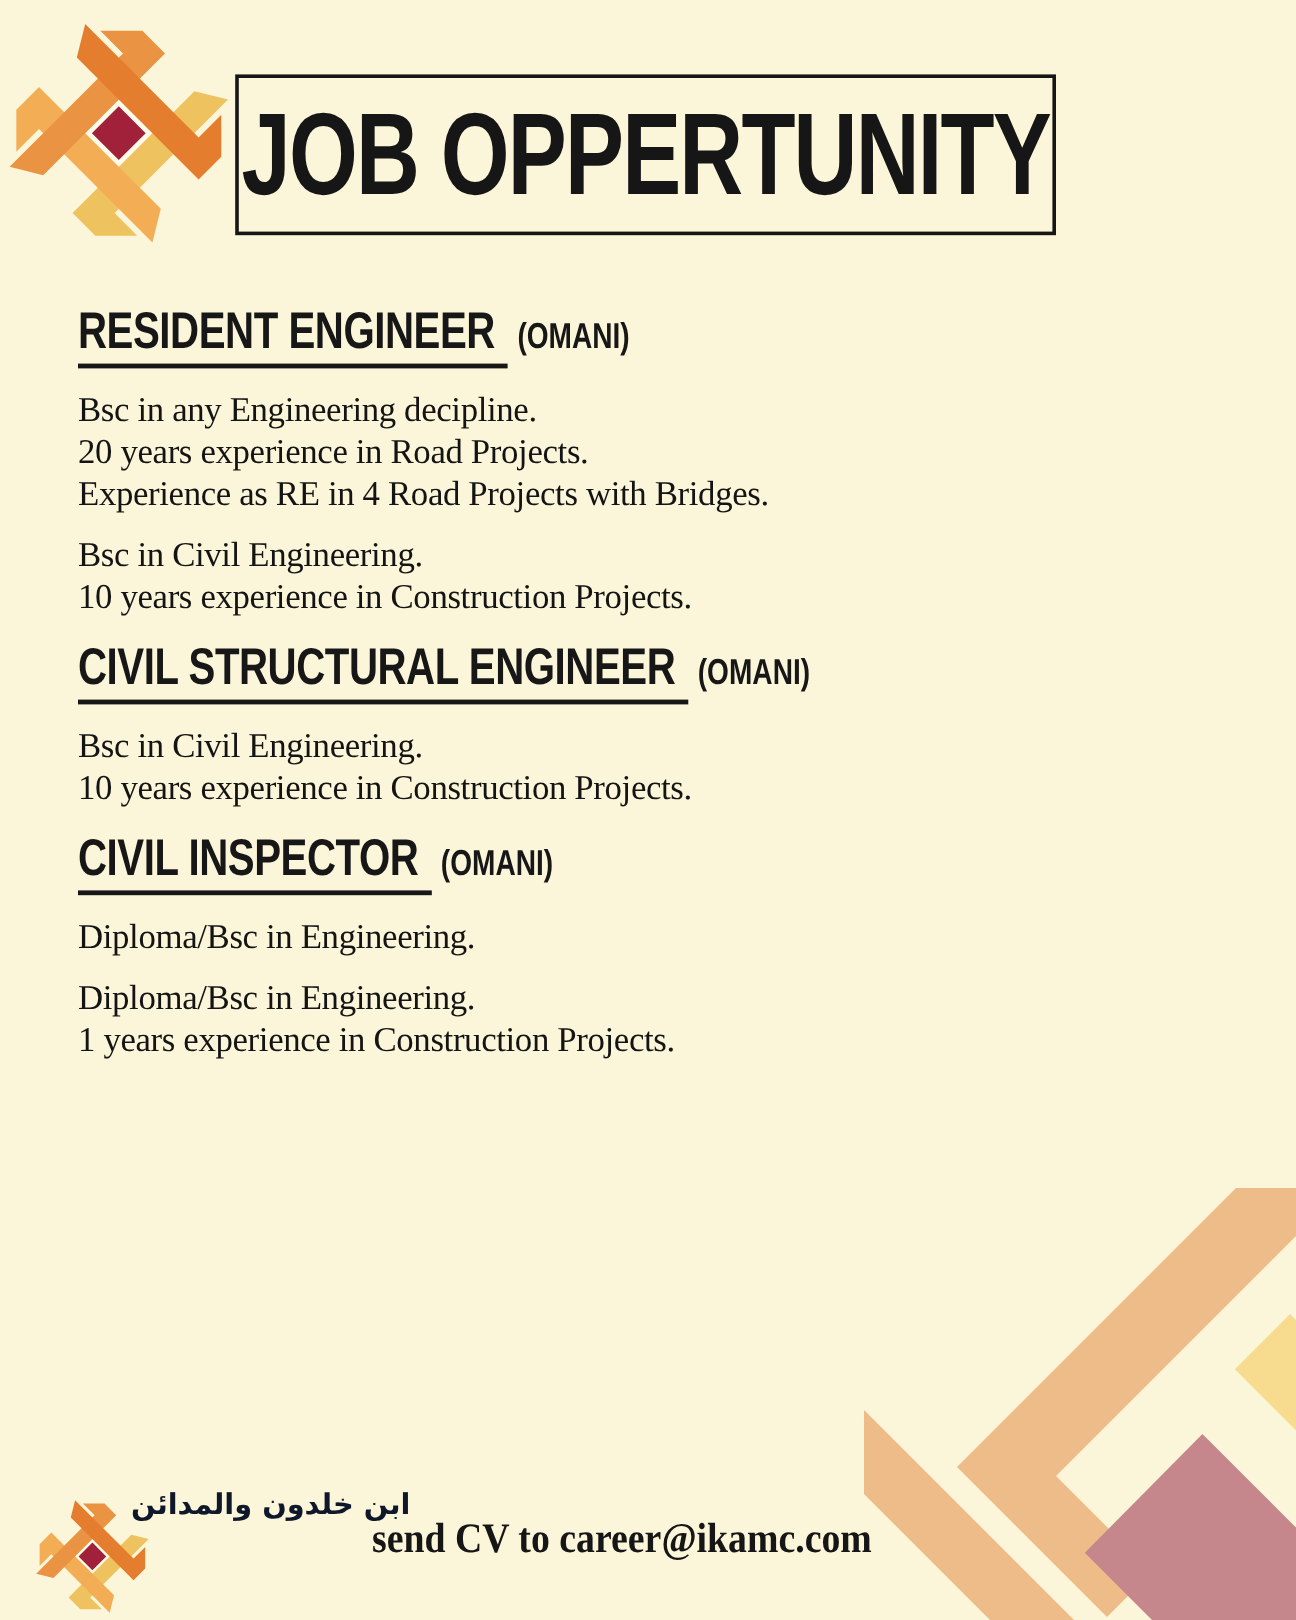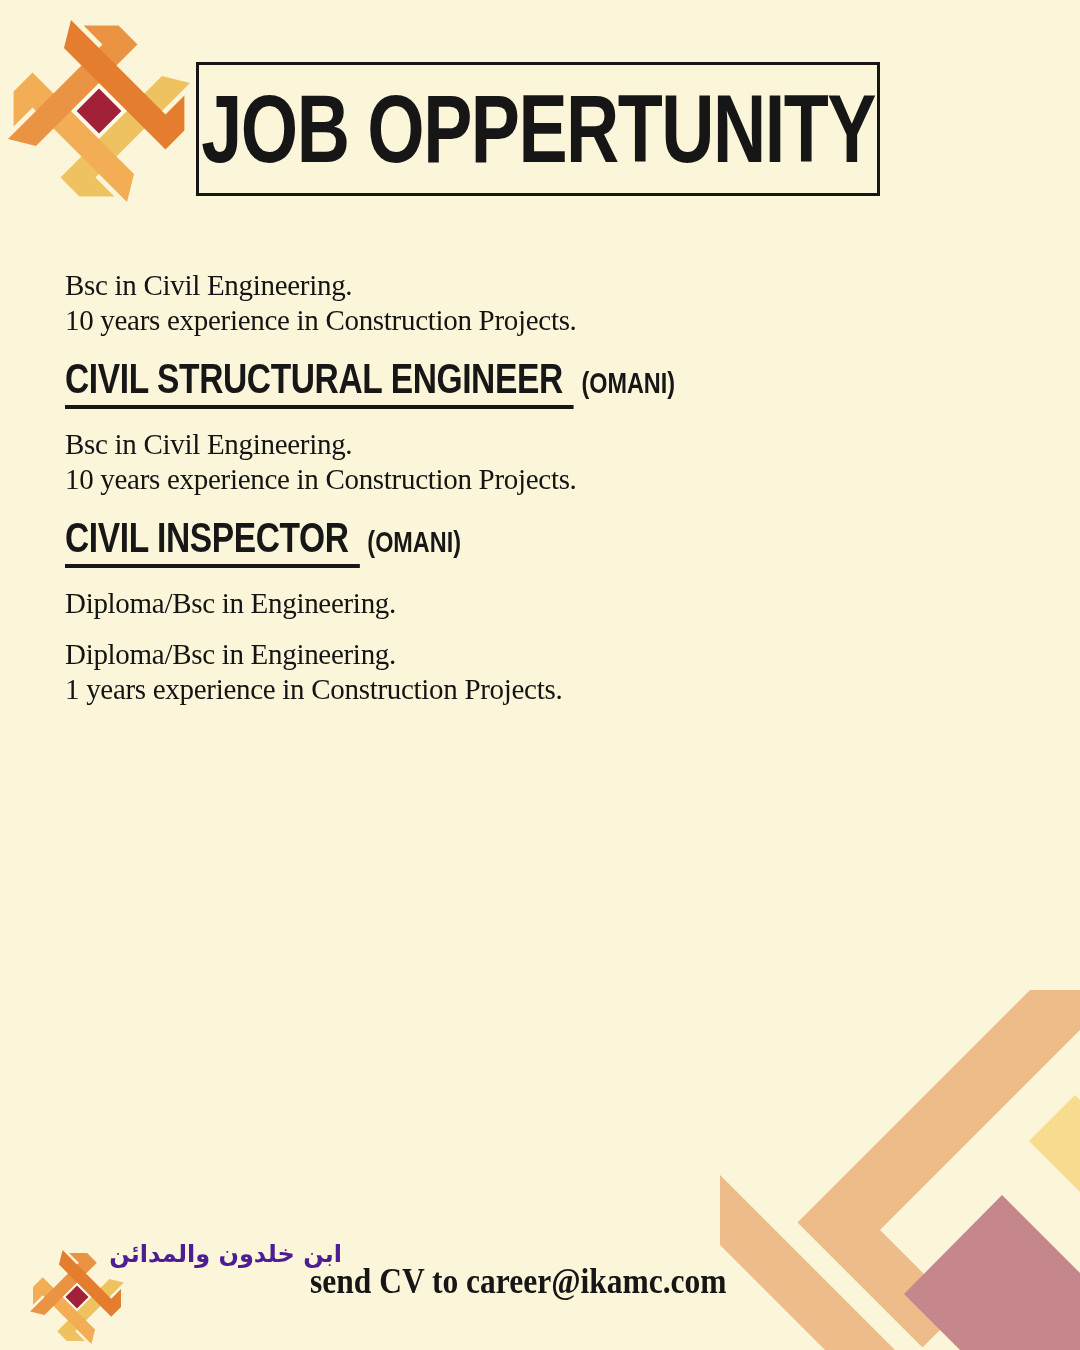--- a/index.html
+++ b/index.html
@@ -78,20 +78,30 @@
     </g>
   </svg>
 
   <div class="title-box" style="border-color: rgb(22, 22, 22);">
     <span class="title-text">JOB OPPERTUNITY</span>
   </div>
 
   <div class="jobs">
 
     <section class="job">
+      <div class="job-head">
+        <span class="cond">
+          <span class="jt">RESIDENT ENGINEER</span><span class="nat">(OMANI)</span>
+        </span>
+      </div>
+      <div class="job-lines">
+        <div>Bsc in any Engineering decipline.</div>
+        <div>20 years experience in Road Projects.</div>
+        <div>Experience as RE in 4 Road Projects with Bridges.</div>
+      </div>
     </section>
 
     <section class="job">
       <div class="job-lines">
         <div>Bsc in Civil Engineering.</div>
         <div>10 years experience in Construction Projects.</div>
       </div>
     </section>
 
     <section class="job">
@@ -130,21 +140,21 @@
     <g transform="rotate(45 100 100)">
       <rect x="76" y="76" width="48" height="48" fill="#fdfbe9"></rect>
       <polygon points="120,30 145,15 145,150 172,150 147,175 120,175" fill="#eec25f"></polygon>
       <polygon points="120,30 145,15 145,150 172,150 147,175 120,175" transform="rotate(90 100 100)" fill="#f3ae55"></polygon>
       <polygon points="120,30 145,15 145,150 172,150 147,175 120,175" transform="rotate(180 100 100)" fill="#ea9342"></polygon>
       <polygon points="120,30 145,15 145,150 172,150 147,175 120,175" transform="rotate(270 100 100)" fill="#e47d2e"></polygon>
       <rect x="84" y="84" width="32" height="32" fill="#a02139"></rect>
     </g>
   </svg>
 
-  <div class="brand-arabic" style="color: #4c1d95;">ابن خلدون والمدائن</div>
+  <div class="brand-arabic" style="color: #0f172a;">ابن خلدون والمدائن</div>
 
   <div class="cta">send CV to career@ikamc.com</div>
 
   <svg class="decor" viewBox="0 0 360 360" aria-hidden="true">
     <polygon points="310,0 360,0 360,40 160,240 240,320 202.5,357.5 77.5,232.5" fill="#edbc88"></polygon>
     <polygon points="0,185 175,360 105,360 0,255" fill="#edbc88"></polygon>
     <polygon points="309,151 355,105 360,110 360,202" fill="#f7dc8f"></polygon>
     <polygon points="282,205 360,283 360,360 240,360 184,304" fill="#c5868c"></polygon>
   </svg>
 

